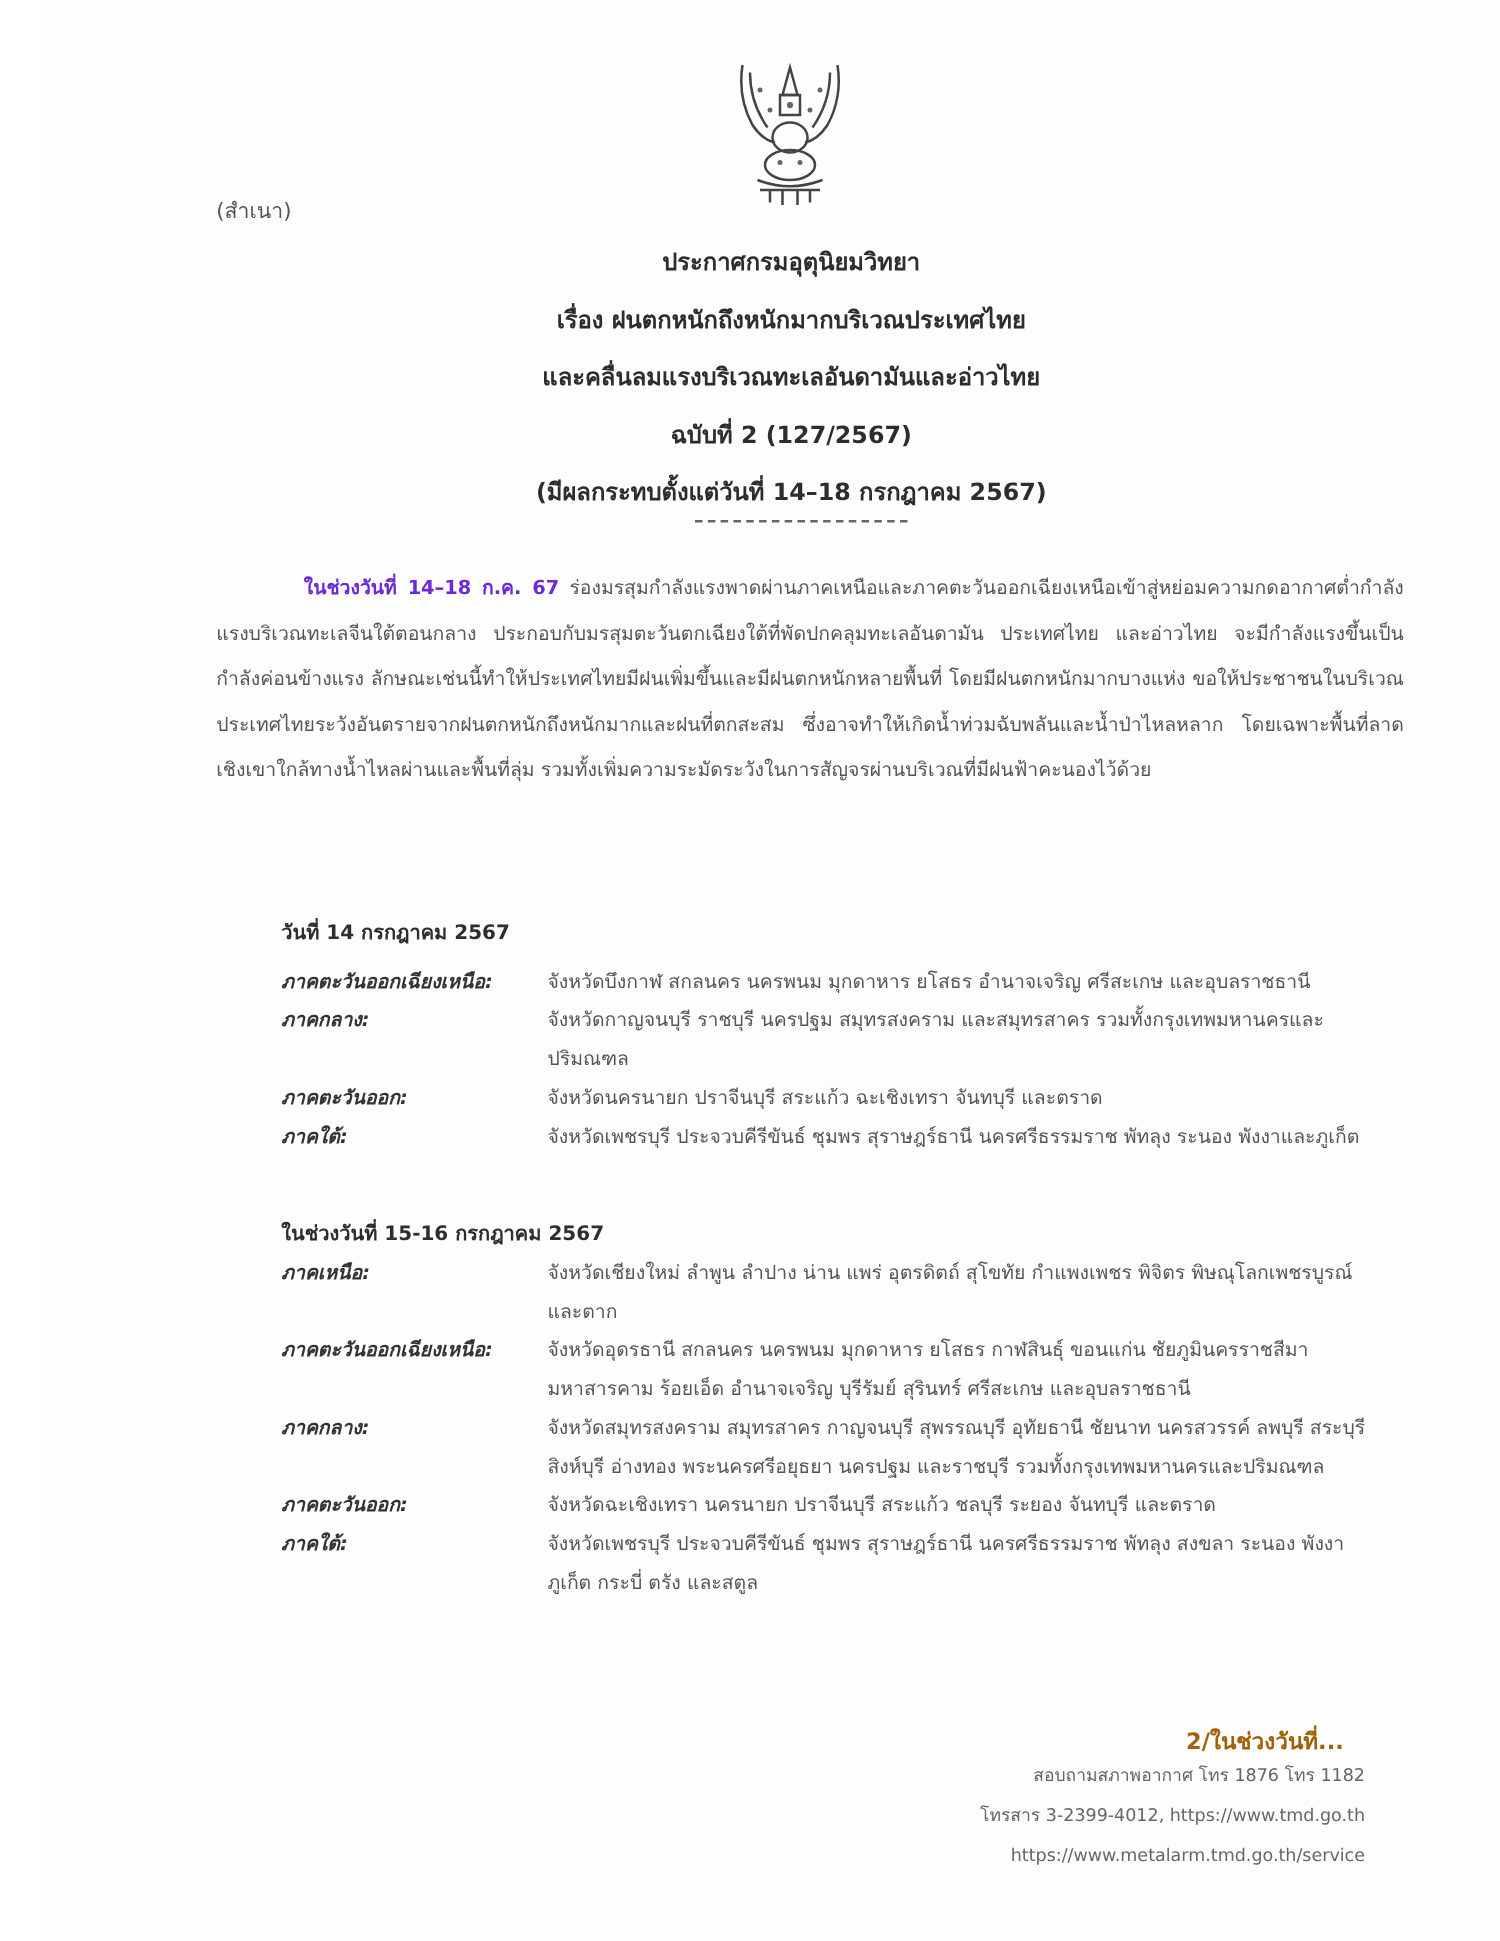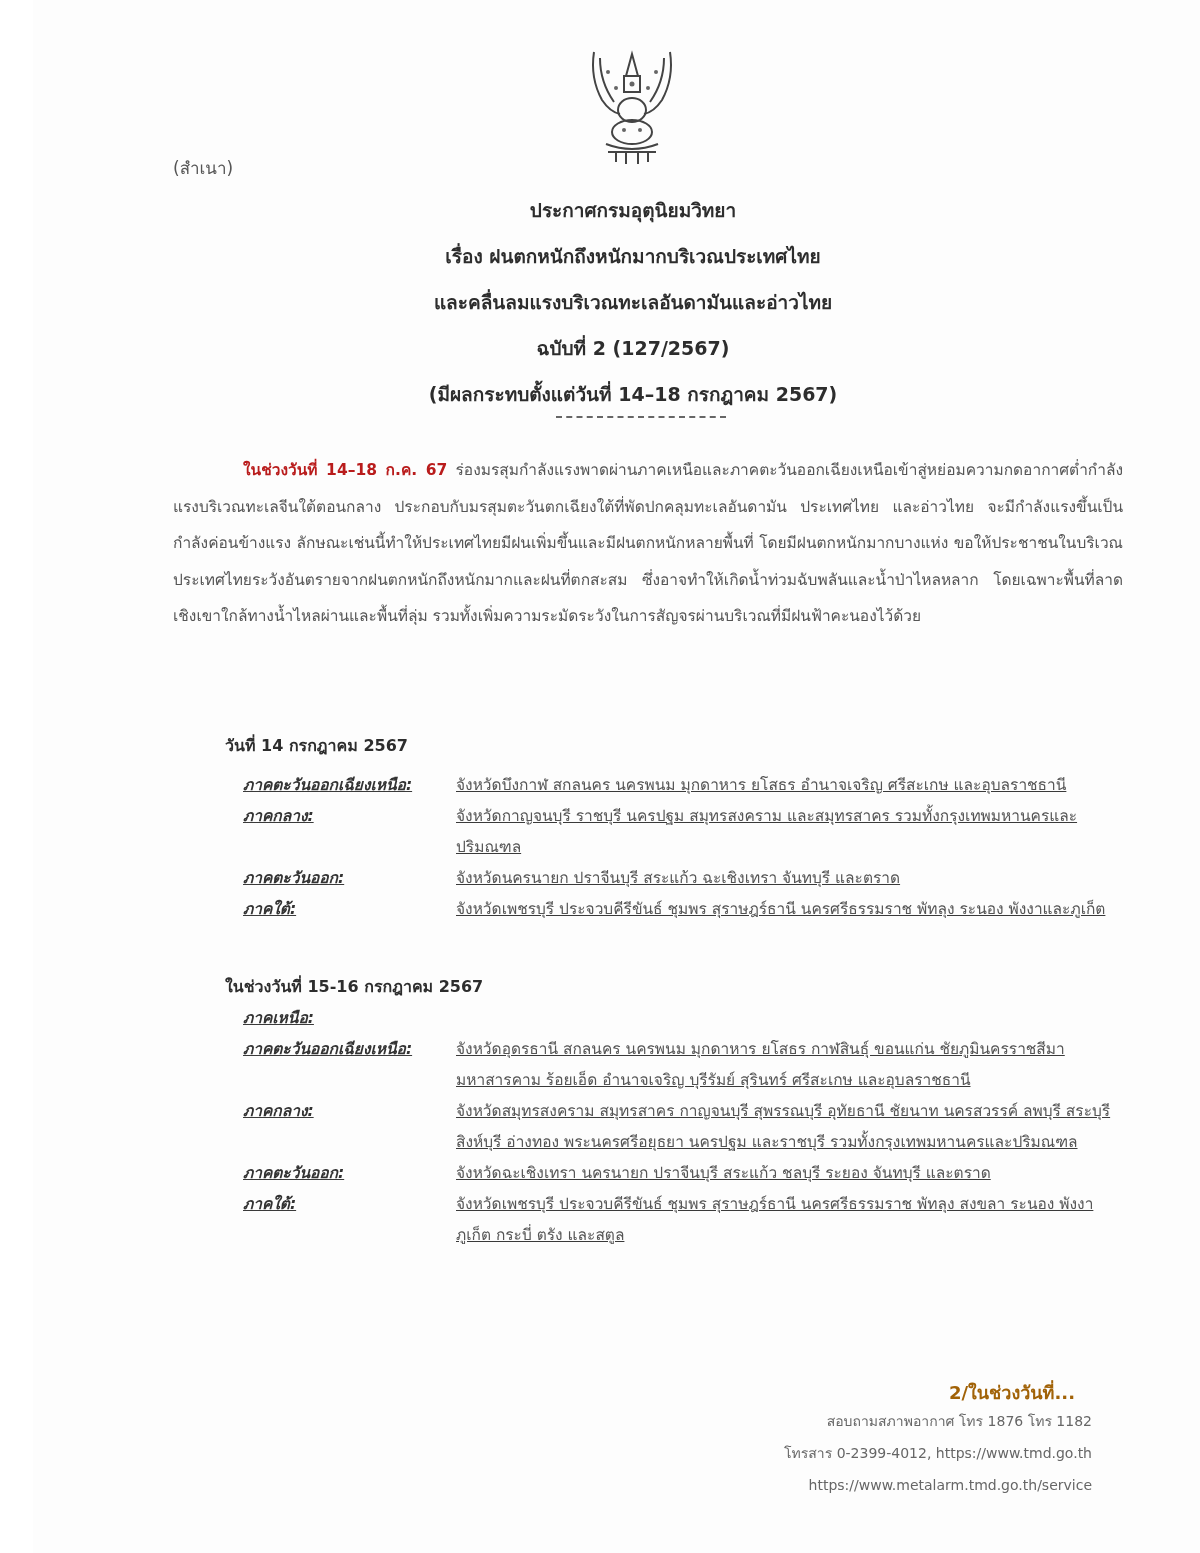--- a/index.html
+++ b/index.html
@@ -11,24 +11,24 @@
     .page { position: absolute; inset: 0; background: #fdfdfd; margin-left: 33px; }
     .copy-mark { position: absolute; left: 140px; top: 154px; font-size: 17px; color: #555; }
     .emblem { position: absolute; left: 553px; top: 48px; width: 92px; height: 120px; }
     .title-block { position: absolute; left: 0; width: 1200px; top: 196px; text-align: center; }
     .title-line { font-weight: bold; font-size: 19px; color: #2d2d2d; height: 46px; line-height: 28px; }
     .divider { position: absolute; left: 523px; top: 416px; width: 170px; border-top: 2px dashed #666; }
     .para {
       position: absolute; left: 140px; top: 452px; width: 950px;
       font-size: 15.5px; line-height: 36.5px; color: #555; text-align: justify;
     }
-    .para .lead { font-weight: bold; color: #b91c1c; padding-left: 70px; }
+    .para .lead { font-weight: bold; color: #6d28d9; padding-left: 70px; }
     .sect-head { position: absolute; left: 210px; top: 688px; font-weight: bold; font-size: 16px; color: #2d2d2d; }
     .day-head { position: absolute; left: 192px; font-weight: bold; font-size: 16px; color: #2d2d2d; }
-    .region-table { position: absolute; left: 210px; width: 880px; text-decoration: underline; }
+    .region-table { position: absolute; left: 192px; width: 880px; }
     .region-row { display: flex; }
     .region-label { width: 213px; flex: none; font-weight: bold; font-style: italic; font-size: 15.5px; line-height: 31px; color: #333; }
     .region-provs { flex: 1; font-size: 15.5px; line-height: 31px; color: #555; }
     .continues { position: absolute; right: 125px; top: 1378px; font-weight: bold; font-size: 18px; color: #a16207; }
     .sig { position: absolute; left: 140px; top: 1405px; font-size: 14px; line-height: 32px; color: #666; }
     .contact { position: absolute; right: 108px; top: 1405px; text-align: right; font-size: 14px; line-height: 32px; color: #666; }
   </style>
 </head>
 <body>
 
@@ -94,20 +94,21 @@
     <div class="region-row">
       <div class="region-label">ภาคใต้:</div>
       <div class="region-provs">จังหวัดเพชรบุรี ประจวบคีรีขันธ์ ชุมพร สุราษฎร์ธานี นครศรีธรรมราช พัทลุง ระนอง พังงาและภูเก็ต</div>
     </div>
   </div>
 
   <div class="day-head" style="top:974px">ในช่วงวันที่ 15-16 กรกฎาคม 2567</div>
   <div class="region-table" style="top:1003px">
     <div class="region-row">
       <div class="region-label">ภาคเหนือ:</div>
+      <div class="region-provs">จังหวัดเชียงใหม่ ลำพูน ลำปาง น่าน แพร่ อุตรดิตถ์ สุโขทัย กำแพงเพชร พิจิตร พิษณุโลกเพชรบูรณ์ และตาก</div>
     </div>
     <div class="region-row">
       <div class="region-label">ภาคตะวันออกเฉียงเหนือ:</div>
       <div class="region-provs">จังหวัดอุดรธานี สกลนคร นครพนม มุกดาหาร ยโสธร กาฬสินธุ์ ขอนแก่น ชัยภูมินครราชสีมา มหาสารคาม ร้อยเอ็ด อำนาจเจริญ บุรีรัมย์ สุรินทร์ ศรีสะเกษ และอุบลราชธานี</div>
     </div>
     <div class="region-row">
       <div class="region-label">ภาคกลาง:</div>
       <div class="region-provs">จังหวัดสมุทรสงคราม สมุทรสาคร กาญจนบุรี สุพรรณบุรี อุทัยธานี ชัยนาท นครสวรรค์ ลพบุรี สระบุรี สิงห์บุรี อ่างทอง พระนครศรีอยุธยา นครปฐม และราชบุรี รวมทั้งกรุงเทพมหานครและปริมณฑล</div>
     </div>
     <div class="region-row">
@@ -118,17 +119,17 @@
       <div class="region-label">ภาคใต้:</div>
       <div class="region-provs">จังหวัดเพชรบุรี ประจวบคีรีขันธ์ ชุมพร สุราษฎร์ธานี นครศรีธรรมราช พัทลุง สงขลา ระนอง พังงา ภูเก็ต กระบี่ ตรัง และสตูล</div>
     </div>
   </div>
 
   <div class="continues">2/ในช่วงวันที่...</div>
 
 
   <div class="contact">
     <div>สอบถามสภาพอากาศ โทร 1876 โทร 1182</div>
-    <div>โทรสาร 0-2399-4012, https://www.tmd.go.th</div>
+    <div>โทรสาร 3-2399-4012, https://www.tmd.go.th</div>
     <div>https://www.metalarm.tmd.go.th/service</div>
   </div>
 
 </div>
 
 </body></html>

